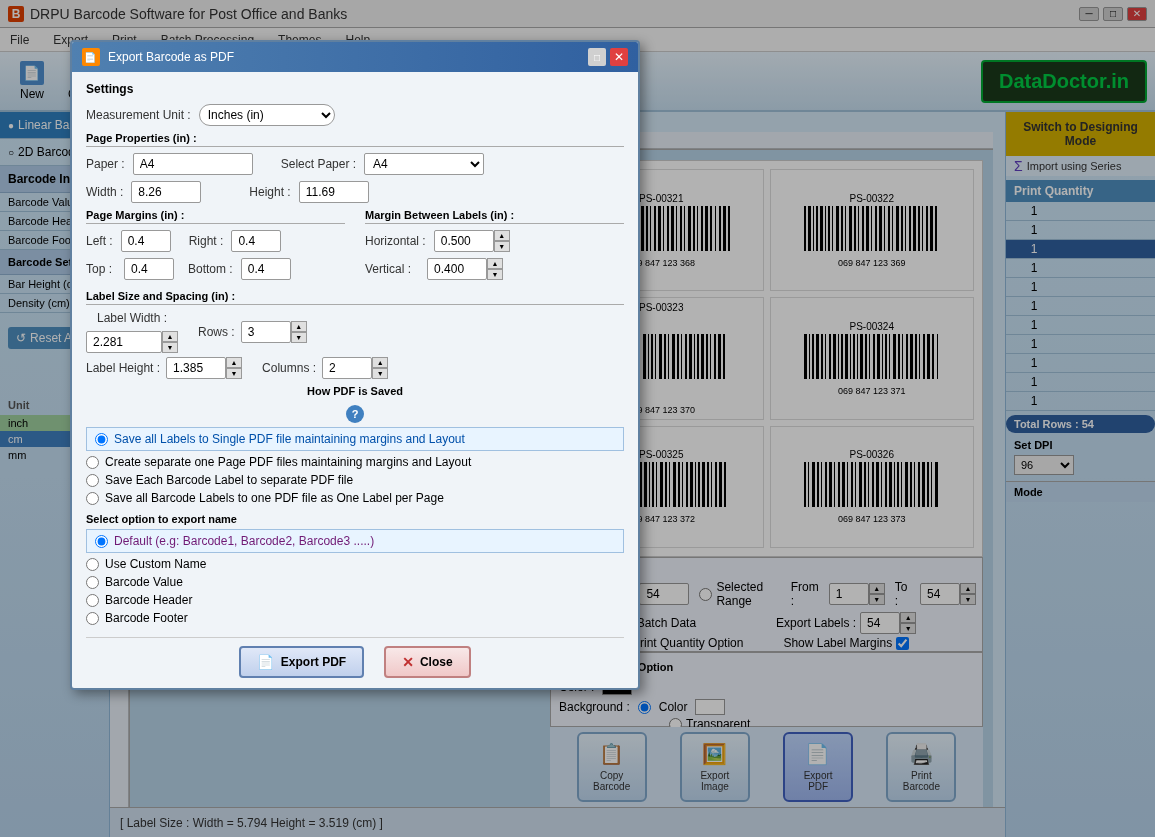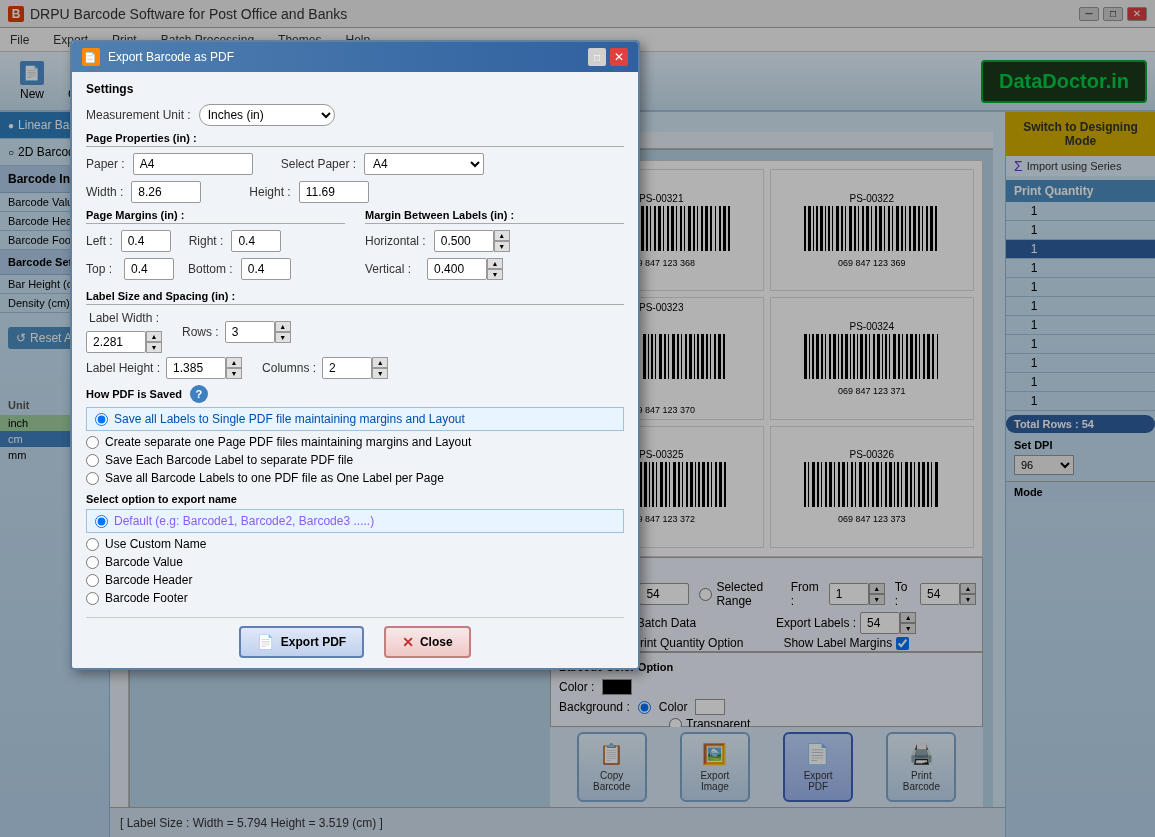--- a/index.html
+++ b/index.html
@@ -647,21 +647,21 @@
             </div>
           </div>
         </div>
       </div>
 
       <div style="font-weight:bold; border-bottom:1px solid #aaa; padding-bottom:2px; margin-bottom:6px; margin-top:4px; font-size:11px;">Label Size and Spacing (in) :</div>
       <div style="display:flex; gap:20px;">
         <div style="display:flex; align-items:center; gap:6px;flex-direction:column;">
           <span class="form-label">Label Width :</span>
           <div style="display:flex; align-items:center;">
-            <input class="form-input" type="text" style="width: 60px;" value="2.281">
+            <input class="form-input" type="text" style="width: 76px;" value="2.281">
             <div style="display:flex; flex-direction:column;">
               <button style="height:11px; width:16px; font-size:7px; border:1px solid #999; background:#e0e0e0; cursor:pointer;">▲</button>
               <button style="height:11px; width:16px; font-size:7px; border:1px solid #999; background:#e0e0e0; cursor:pointer;">▼</button>
             </div>
           </div>
         </div>
         <div style="display:flex; align-items:center; gap:6px;">
           <span class="form-label">Rows :</span>
           <div style="display:flex; align-items:center;">
             <input class="form-input" type="text" style="width: 50px;" value="3">
@@ -688,21 +688,21 @@
           <div style="display:flex; align-items:center;">
             <input class="form-input" type="text" style="width: 50px;" value="2">
             <div style="display:flex; flex-direction:column;">
               <button style="height:11px; width:16px; font-size:7px; border:1px solid #999; background:#e0e0e0; cursor:pointer;">▲</button>
               <button style="height:11px; width:16px; font-size:7px; border:1px solid #999; background:#e0e0e0; cursor:pointer;">▼</button>
             </div>
           </div>
         </div>
       </div>
 
-      <div style="display:flex; align-items:center; gap:8px; margin-top:6px; margin-bottom:4px;">
+      <div style="display:flex; align-items:center; gap:8px; margin-top:6px; margin-bottom:4px;flex-direction:column;">
         <span style="font-weight:bold; font-size:11px;">How PDF is Saved</span>
         <div class="help-icon">?</div>
       </div>
       <div style="background:#e8f4ff; border:1px solid #a0c0e0; padding:4px 8px; margin-bottom:2px;">
         <label style="display:flex; align-items:center; gap:6px; cursor:pointer;">
           <input type="radio" name="pdfsave" checked="" style="">
           <span style="color:#0050aa;">Save all Labels to Single PDF file maintaining margins and Layout</span>
         </label>
       </div>
       <div>
@@ -721,21 +721,21 @@
         <label style="display:flex; align-items:center; gap:6px; cursor:pointer; padding:2px 0;">
           <input type="radio" name="pdfsave" style="">
           <span>Save all Barcode Labels to one PDF file as One Label per Page</span>
         </label>
       </div>
 
       <div style="font-size:11px; font-weight:bold; margin-top:6px; margin-bottom:4px;">Select option to export name</div>
       <div style="background:#e8f4ff; border:1px solid #a0c0e0; padding:4px 8px; margin-bottom:2px;">
         <label style="display:flex; align-items:center; gap:6px; cursor:pointer;">
           <input type="radio" name="expname" checked="" style="">
-          <span style="color:#8b5cf6;">Default (e.g: Barcode1, Barcode2, Barcode3  .....)</span>
+          <span style="color:#701a75;">Default (e.g: Barcode1, Barcode2, Barcode3  .....)</span>
         </label>
       </div>
       <div>
         <label style="display:flex; align-items:center; gap:6px; cursor:pointer; padding:2px 0;">
           <input type="radio" name="expname" style="">
           <span>Use Custom Name</span>
         </label>
       </div>
       <div>
         <label style="display:flex; align-items:center; gap:6px; cursor:pointer; padding:2px 0;">

